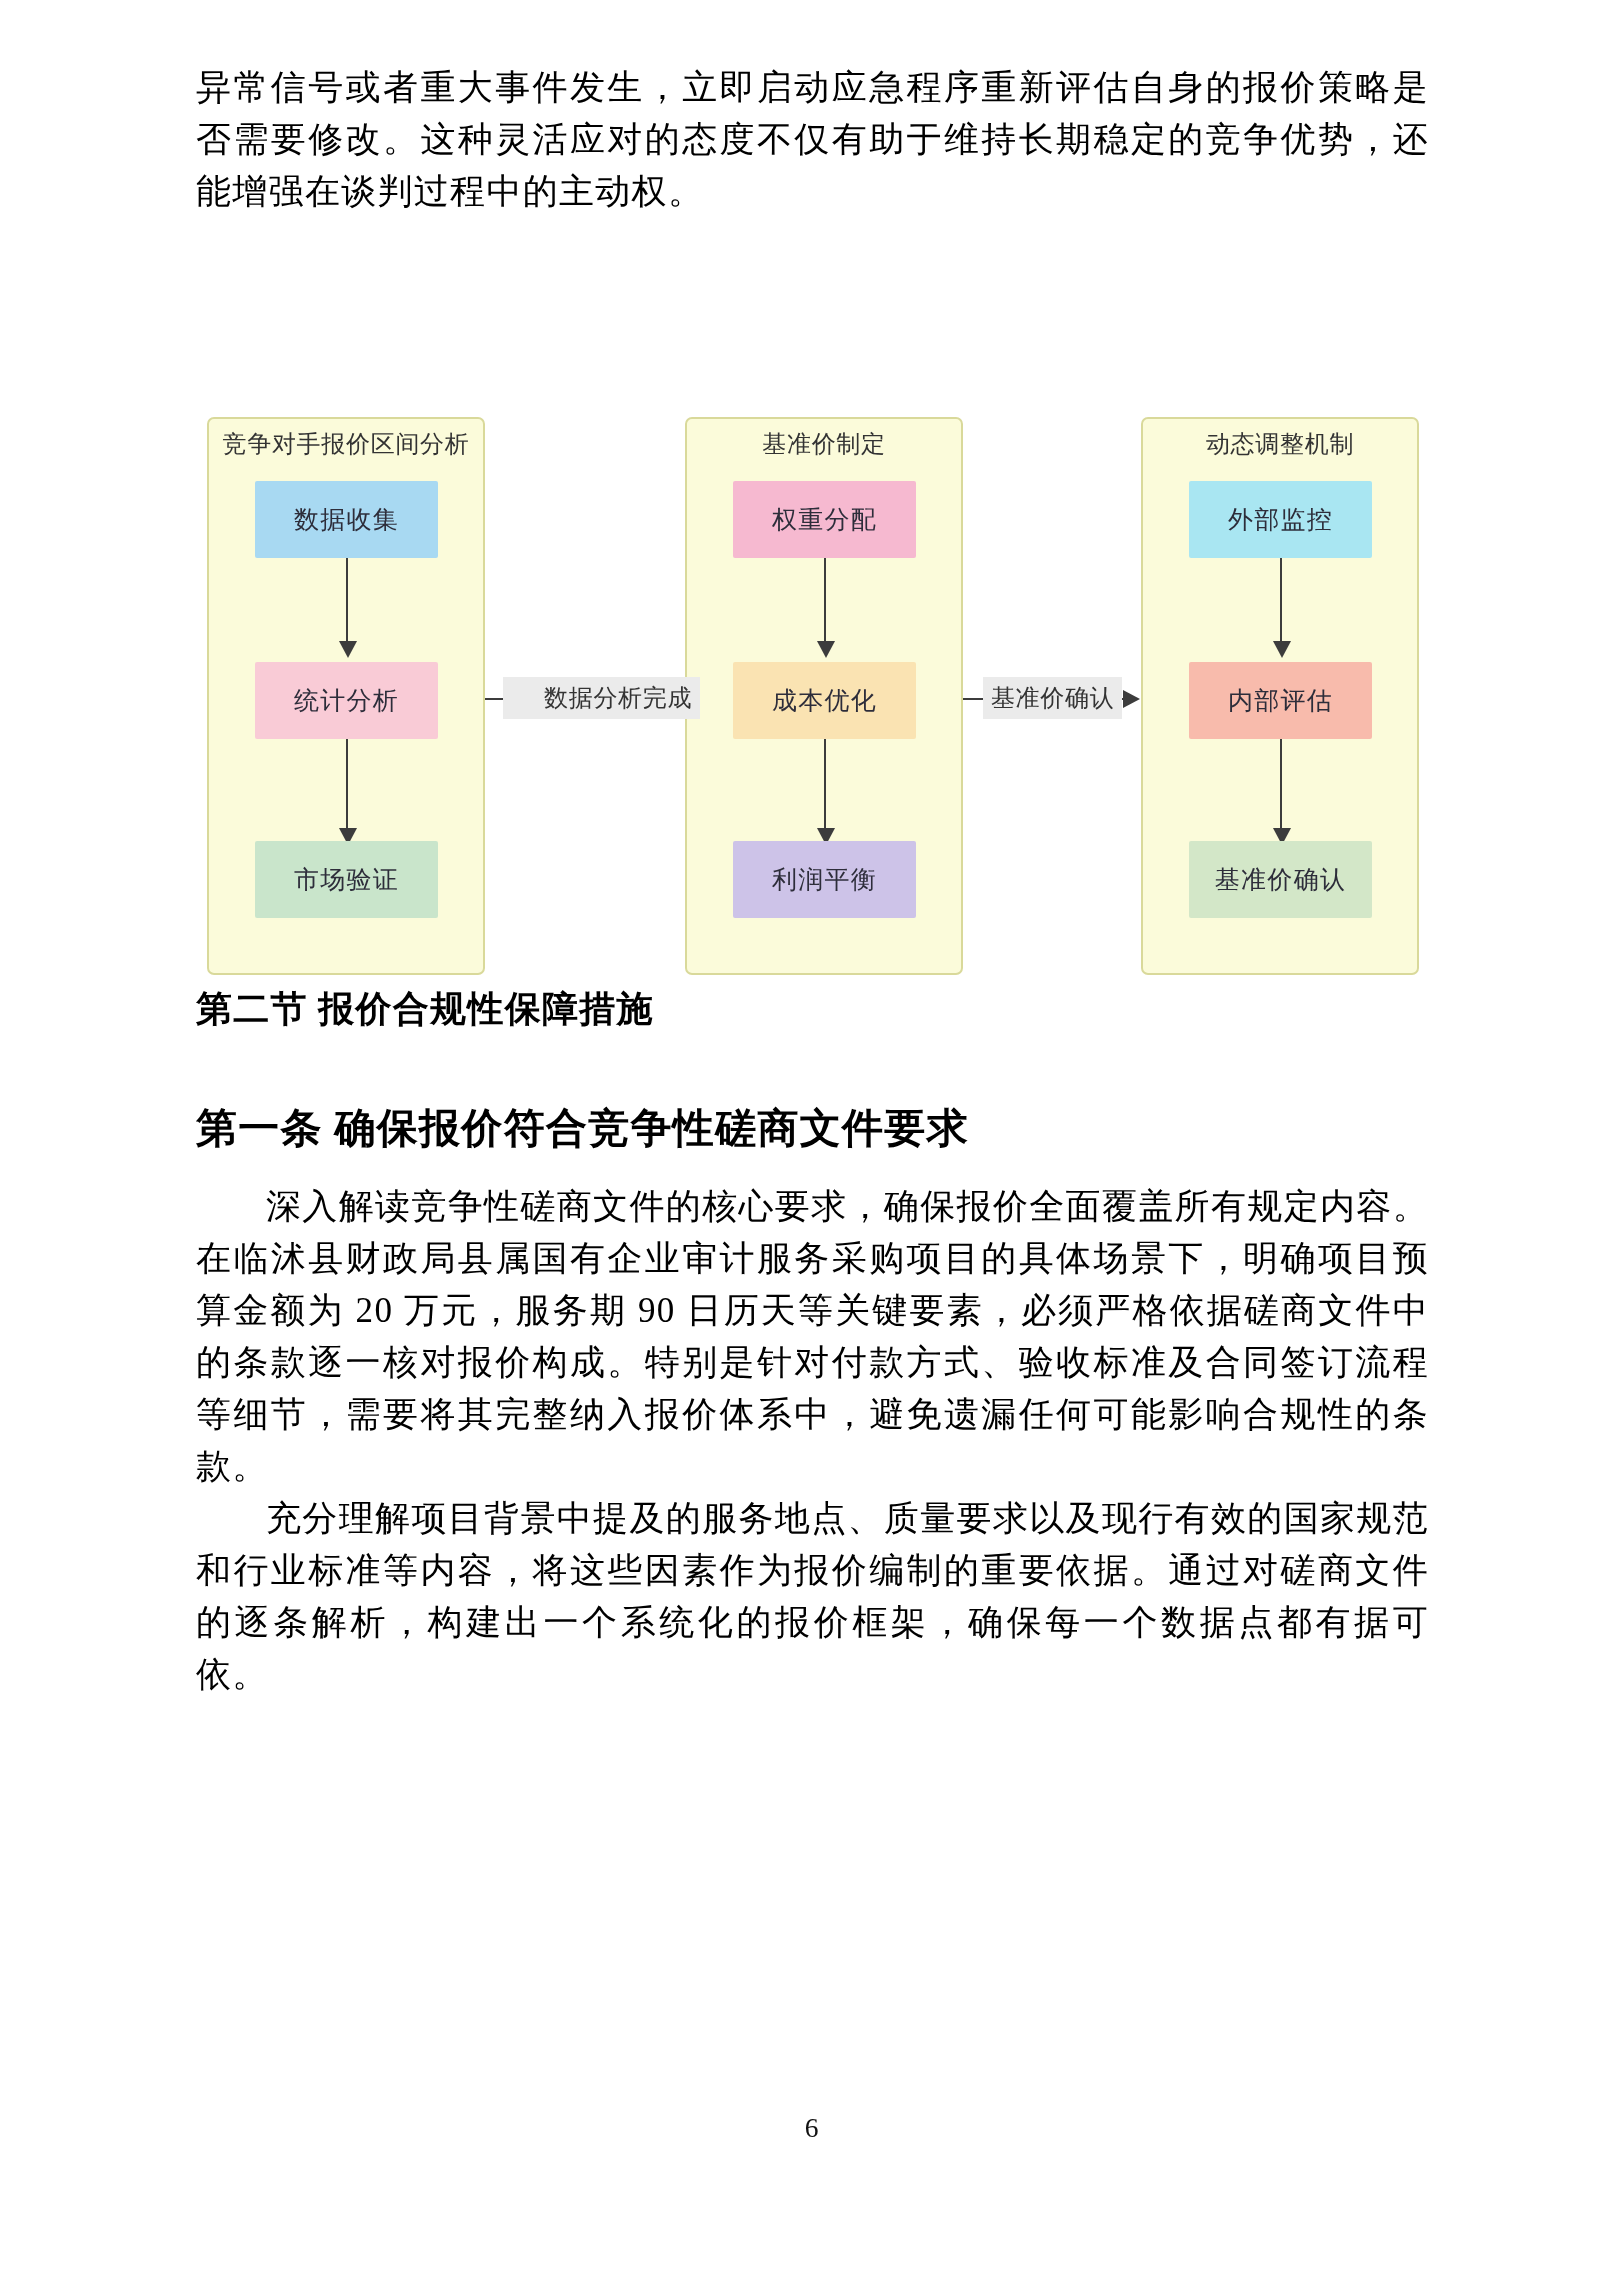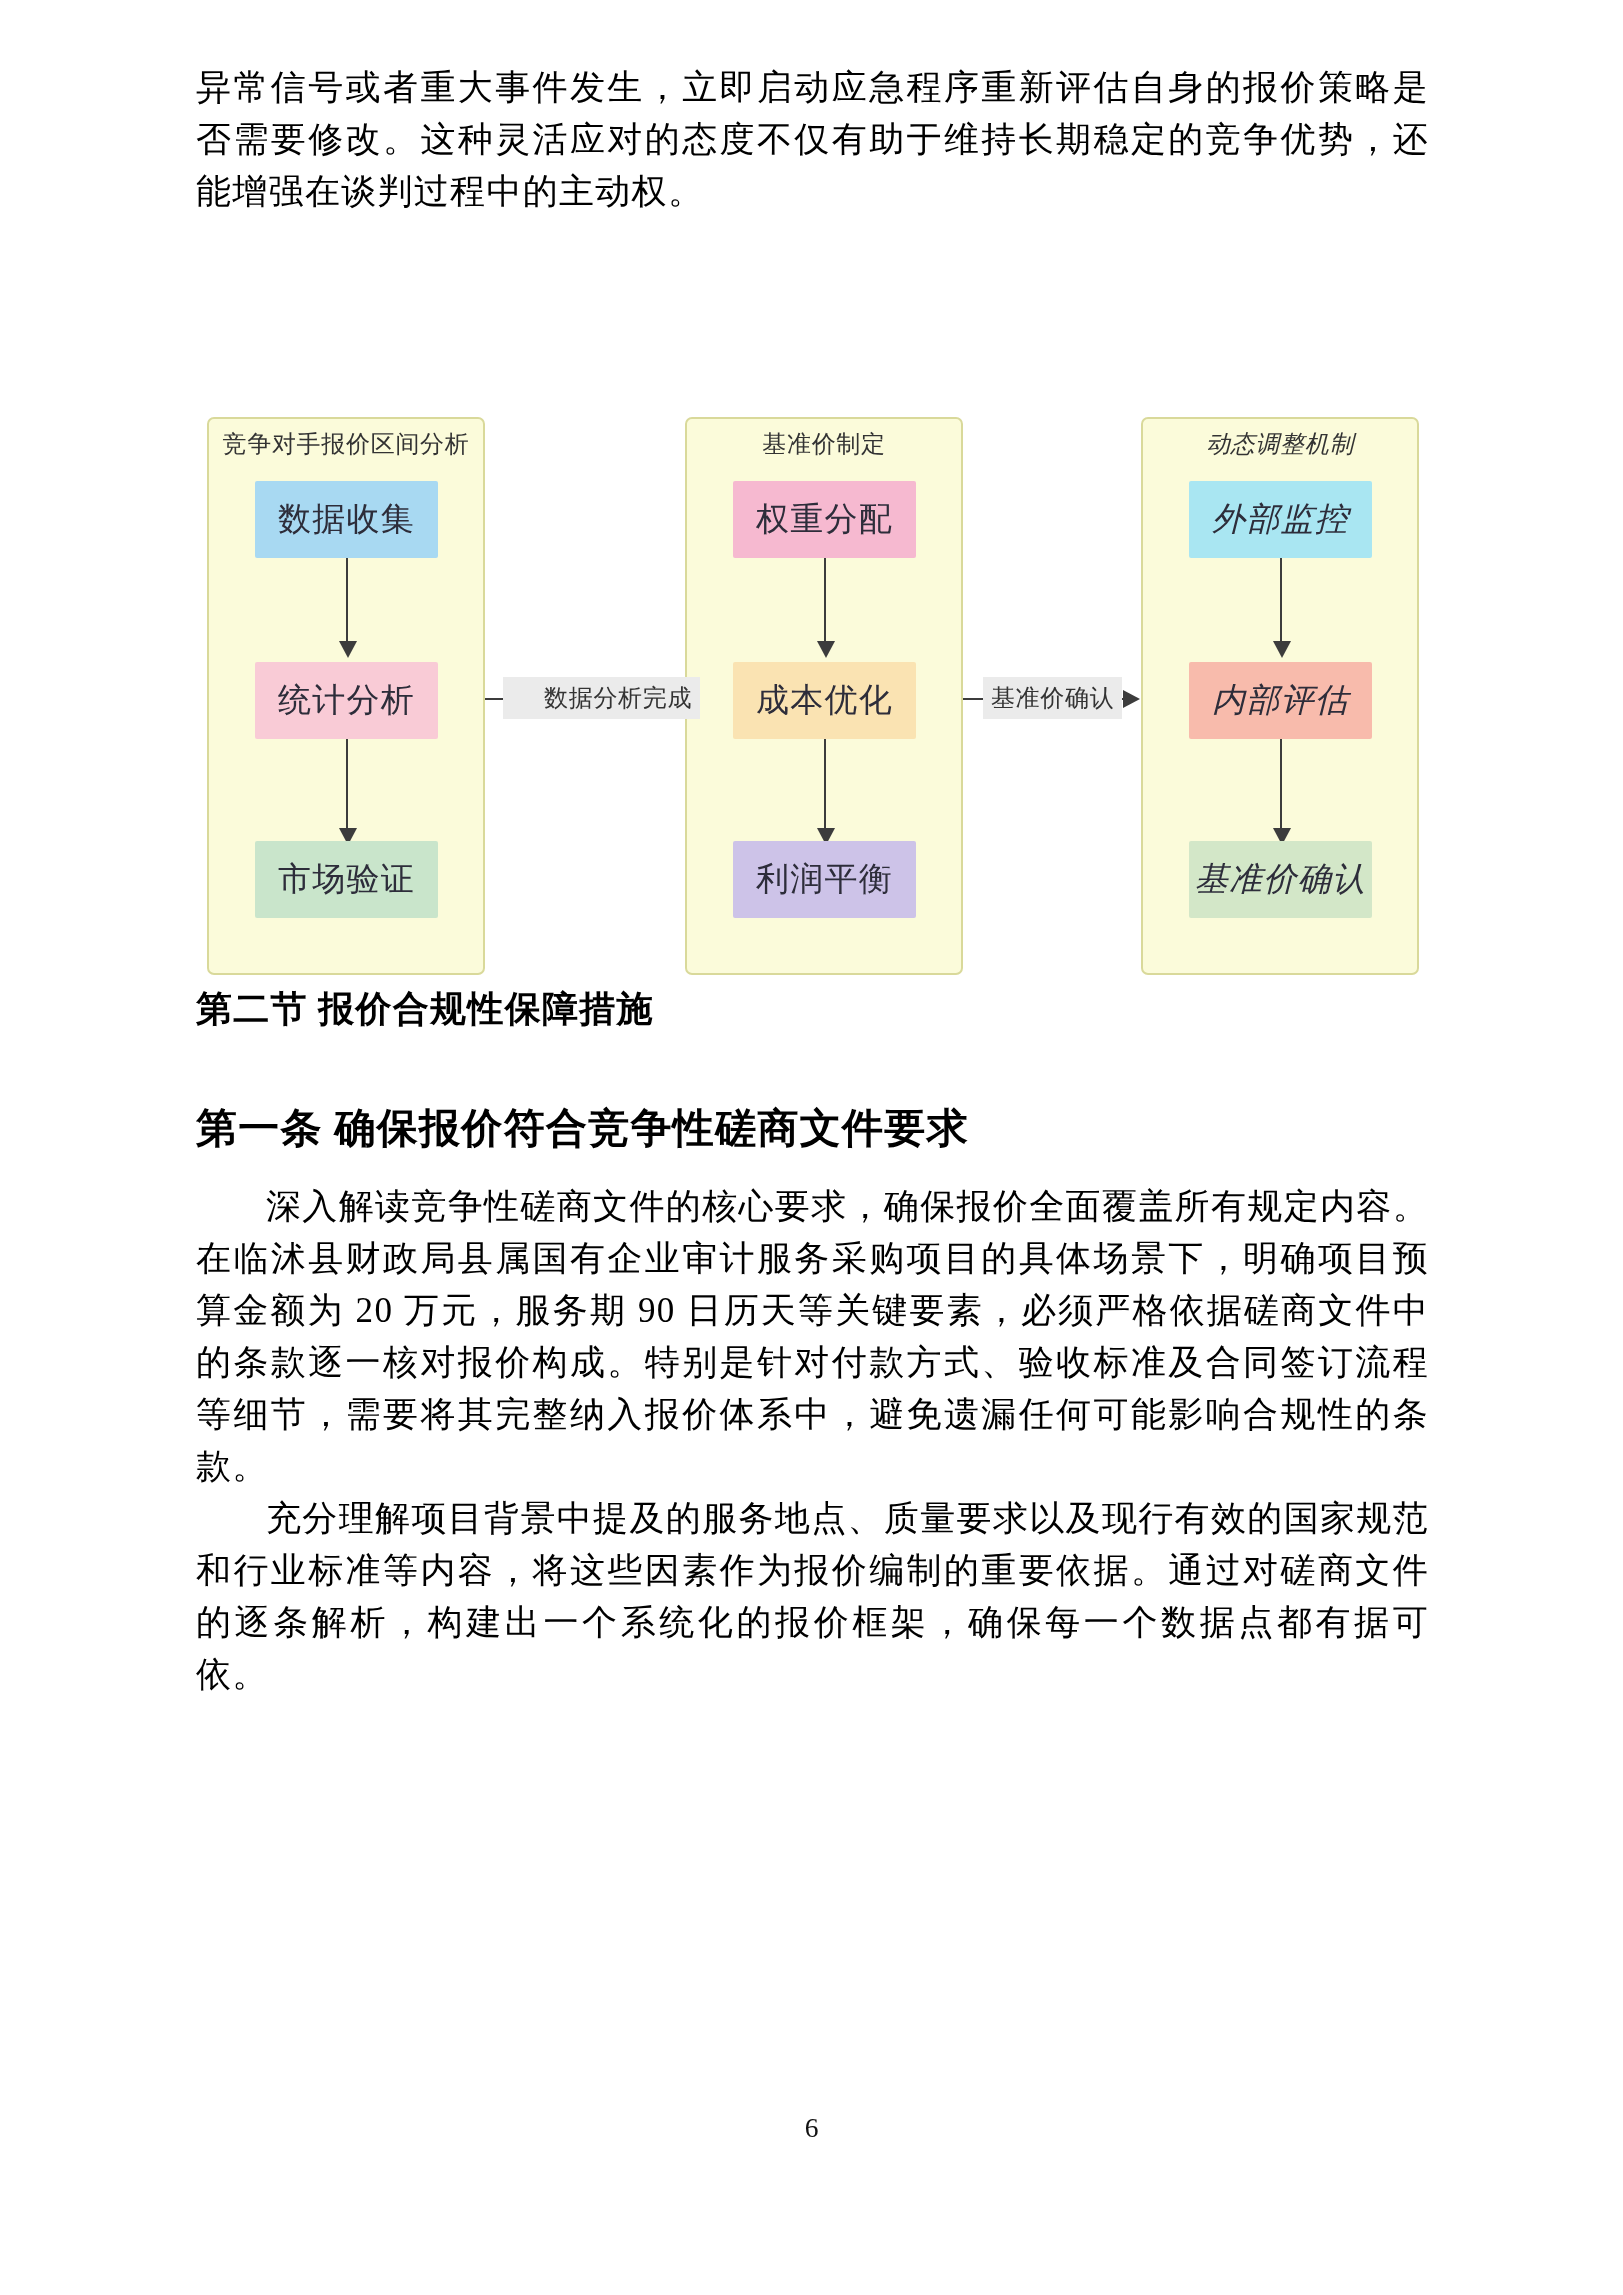--- a/index.html
+++ b/index.html
@@ -40,30 +40,30 @@
     width:1209px; height:558px;
     font-family:"Liberation Sans","DejaVu Sans",sans-serif;
   }
   .fc-col {
     position:absolute; top:0; width:278px; height:558px;
     background:#fbfbda; border:2px solid #d9d99a; border-radius:7px;
     box-sizing:border-box;
   }
   .fc-col-1 { left:0; }
   .fc-col-2 { left:478px; }
-  .fc-col-3 { left:934px;font-style:italic; }
+  .fc-col-3 { left:934px; }
   .fc-title {
     position:absolute; top:9.2px; left:0; width:100%;
     text-align:center; font-size:24px; color:#333333;
     letter-spacing:0.7px;
   }
   .fc-box {
     position:absolute; left:46px; width:183px; height:77px;
     display:flex; align-items:center; justify-content:center;
-    font-size:33px; color:#2d2d3a; border-radius:2px;
+    font-size:25px; color:#2d2d3a; border-radius:2px;
     letter-spacing:1.3px;
   }
   .row1 { top:62px; }
   .row2 { top:243px; }
   .row3 { top:422px; }
   .v-stem {
     position:absolute; left:137px; width:2px; background:#3c3c3c;
   }
   .v-stem.s1 { top:139px; height:84px; }
   .v-stem.s2 { top:320px; height:89px; }

